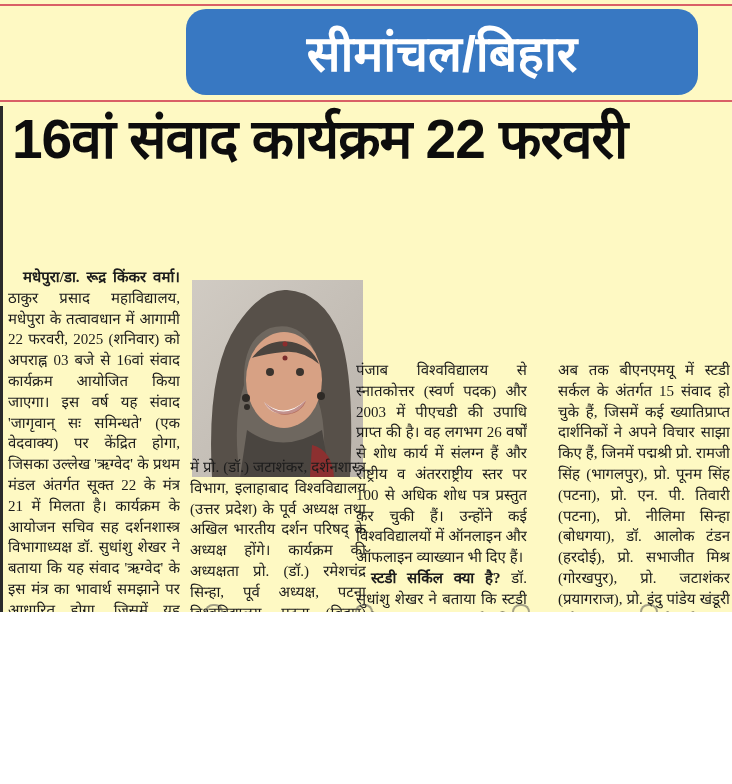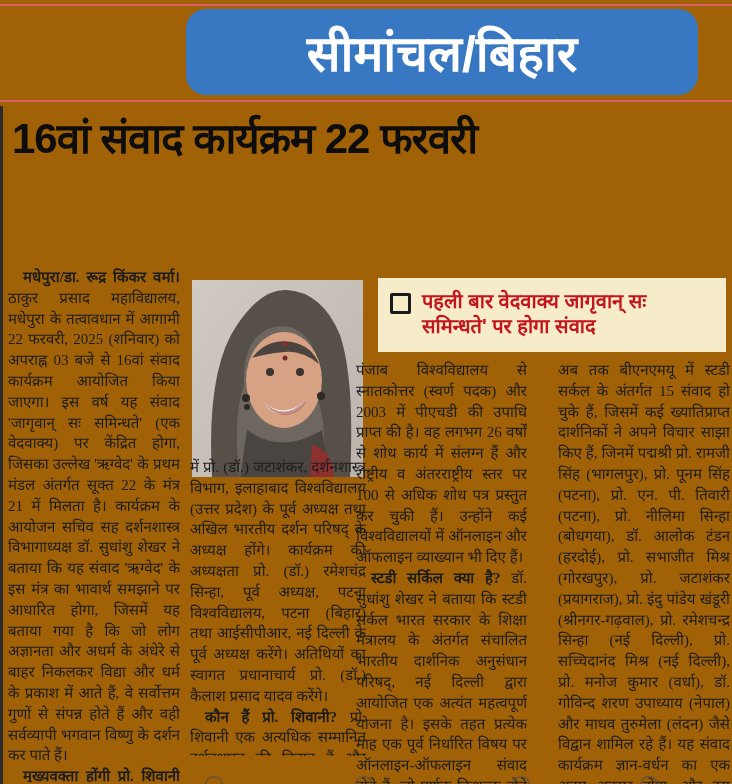--- a/index.html
+++ b/index.html
@@ -1,36 +1,36 @@
 <!DOCTYPE html>
 <html style="--banner-bg: #3878c2; --banner-fg: #ffffff; --rule-color: #d96066; --box-bg: #f7ecc9; --box-fg: #c3161c; --headline-color: #0d0d0d; --body-color: #1c1c1c;"><head>
 <meta charset="utf-8">
 <style>
   html,body{margin:0;padding:0;background:#ffffff;}
   .page{
-    position:relative;width:732px;height:784px;overflow:hidden;background:#a16207;
+    position:relative;width:732px;height:612px;overflow:hidden;background:#fef9c3;
     font-family:"Liberation Serif", serif;
   }
   .rule{position:absolute;left:0;width:732px;height:2px;background:var(--rule-color,#d96066);}
   .rule-top{top:4px;}
   .rule-mid{top:100px;}
   .banner{
     position:absolute;left:186px;top:9px;width:512px;height:86px;
     background:var(--banner-bg,#3878c2);border-radius:20px;
     display:flex;align-items:center;justify-content:center;
   }
   .banner span{
     color:var(--banner-fg,#ffffff);font-weight:700;font-size:50px;
     font-family:"Liberation Sans", sans-serif;letter-spacing:0;
   }
   .left-rule{position:absolute;left:0;top:106px;width:3px;height:678px;background:#2b2b2b;}
   .headline{
     position:absolute;left:12px;top:102px;width:718px;margin:0;
     font-family:"Liberation Sans", sans-serif;font-weight:700;
-    font-size:42px;line-height:74px;color:var(--headline-color,#0d0d0d);
+    font-size:55px;line-height:74px;color:var(--headline-color,#0d0d0d);
     letter-spacing:-1px;
   }
   .hl-line{display:block;white-space:nowrap;}
   .col{
     position:absolute;text-align:justify;
     font-size:15px;line-height:20.8px;color:var(--body-color,#1c1c1c);
     overflow:hidden;
   }
   .col p{margin:0;padding:0;}
   .col p.indent{text-indent:15px;}
@@ -113,24 +113,20 @@
       <circle cx="129" cy="116" r="4" fill="#2e2a26"></circle>
       <circle cx="93" cy="64" r="2.5" fill="#8c2d2d"></circle>
     </svg>
   </div>
 
   <div class="col col2">
       <p><span>में प्रो. (डॉ.) जटाशंकर, दर्शनशास्त्र विभाग, इलाहाबाद विश्वविद्यालय (उत्तर प्रदेश) के पूर्व अध्यक्ष तथा अखिल भारतीय दर्शन परिषद् के अध्यक्ष होंगे। कार्यक्रम की अध्यक्षता प्रो. (डॉ.) रमेशचंद्र सिन्हा, पूर्व अध्यक्ष, पटना विश्वविद्यालय, पटना (बिहार) तथा आईसीपीआर, नई दिल्ली के पूर्व अध्यक्ष करेंगे। अतिथियों का स्वागत प्रधानाचार्य प्रो. (डॉ.) कैलाश प्रसाद यादव करेंगे।</span></p>
       <p class="indent"><b>कौन हैं प्रो. शिवानी?</b><span> प्रो. शिवानी एक अत्यधिक सम्मानित दर्शनशास्त्र की विद्वान हैं और पंजाब विश्वविद्यालय में वरिष्ठ प्रोफेसर के रूप में कार्यरत हैं। उन्होंने 1996 में</span></p>
     </div>
 
-  <div class="highlight-box">
-    <span class="hbullet"></span>
-    <div class="htext">पहली बार वेदवाक्य जागृवान् सः समिन्धते' पर होगा संवाद</div>
-  </div>
 
   <div class="col col3">
       <p><span>पंजाब विश्वविद्यालय से स्नातकोत्तर (स्वर्ण पदक) और 2003 में पीएचडी की उपाधि प्राप्त की है। वह लगभग 26 वर्षों से शोध कार्य में संलग्न हैं और राष्ट्रीय व अंतरराष्ट्रीय स्तर पर 100 से अधिक शोध पत्र प्रस्तुत कर चुकी हैं। उन्होंने कई विश्वविद्यालयों में ऑनलाइन और ऑफलाइन व्याख्यान भी दिए हैं।</span></p>
       <p class="indent"><b>स्टडी सर्किल क्या है?</b><span> डॉ. सुधांशु शेखर ने बताया कि स्टडी सर्कल भारत सरकार के शिक्षा मंत्रालय के अंतर्गत संचालित भारतीय दार्शनिक अनुसंधान परिषद्, नई दिल्ली द्वारा आयोजित एक अत्यंत महत्वपूर्ण योजना है। इसके तहत प्रत्येक माह एक पूर्व निर्धारित विषय पर ऑनलाइन-ऑफलाइन संवाद होते हैं, जो पूर्णतः निःशुल्क होते हैं। इसमें भाग लेने वाले प्रतिभागियों को ऑनलाइन प्रमाण-पत्र भी दिए जाते हैं।</span></p>
     </div>
   <div class="col col4">
       <p><span>अब तक बीएनएमयू में स्टडी सर्कल के अंतर्गत 15 संवाद हो चुके हैं, जिसमें कई ख्यातिप्राप्त दार्शनिकों ने अपने विचार साझा किए हैं, जिनमें पद्मश्री प्रो. रामजी सिंह (भागलपुर), प्रो. पूनम सिंह (पटना), प्रो. एन. पी. तिवारी (पटना), प्रो. नीलिमा सिन्हा (बोधगया), डॉ. आलोक टंडन (हरदोई), प्रो. सभाजीत मिश्र (गोरखपुर), प्रो. जटाशंकर (प्रयागराज), प्रो. इंदु पांडेय खंडूरी (श्रीनगर-गढ़वाल), प्रो. रमेशचन्द्र सिन्हा (नई दिल्ली), प्रो. सच्चिदानंद मिश्र (नई दिल्ली), प्रो. मनोज कुमार (वर्धा), डॉ. गोविन्द शरण उपाध्याय (नेपाल) और माधव तुरुमेला (लंदन) जैसे विद्वान शामिल रहे हैं। यह संवाद कार्यक्रम ज्ञान-वर्धन का एक अहम अवसर होगा, और इस अवसर पर उपस्थित दर्शकों को दर्शनशास्त्र के गहरे विचारों से परिचित होने का मौका मिलेगा।</span></p>
     </div>
 
   <div class="cutoff" style="left:205px"></div>

